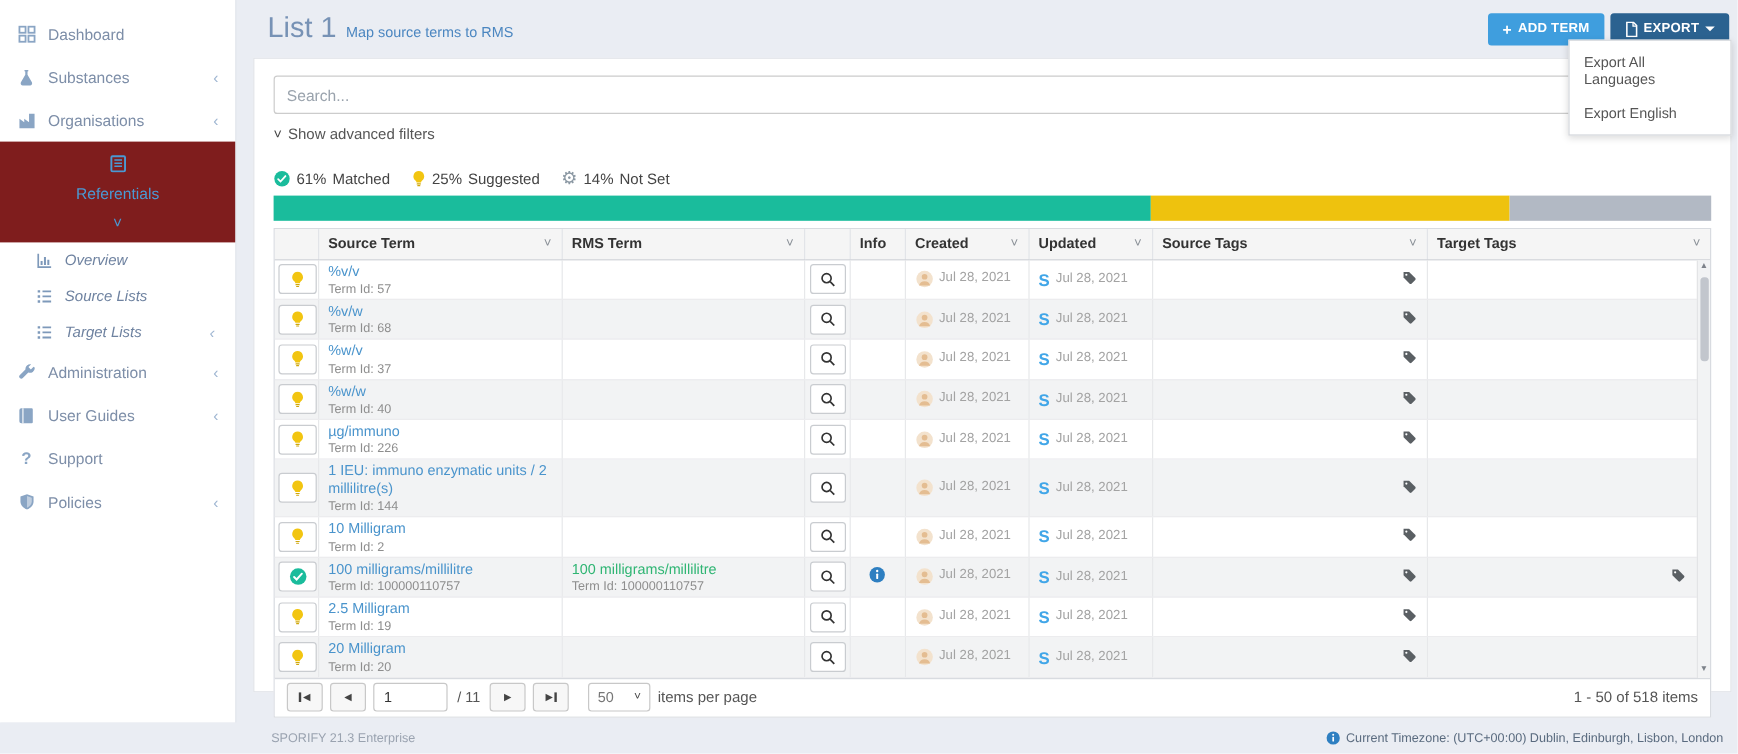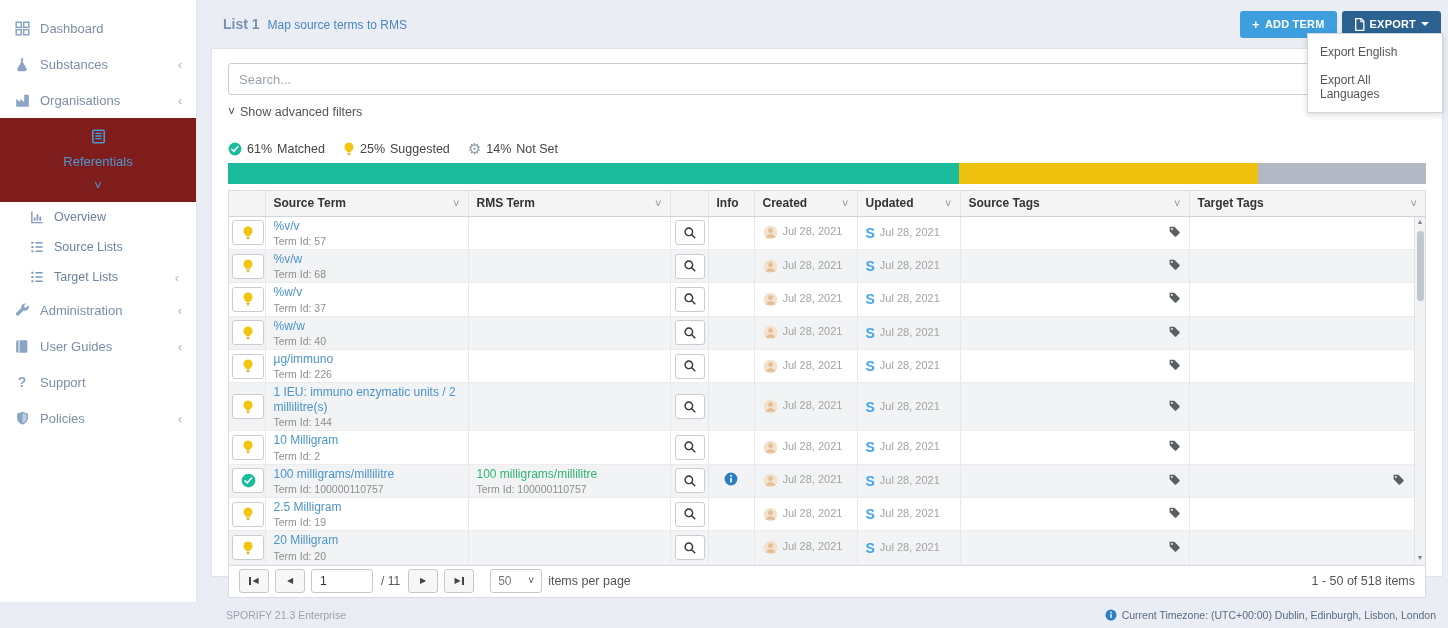--- a/index.html
+++ b/index.html
@@ -10,27 +10,27 @@
 
   
   .sidebar { width:196px; background:#fff; box-shadow:1px 0 0 #e2e5eb; padding-top:10px; flex:none; }
   .sb-item { display:flex; align-items:center; gap:10px; padding:10px 14px; color:#7d8ea8; font-size:13px; cursor:pointer; }
   .sb-item .sb-ico { width:16px; height:16px; color:#8aa5c4; flex:none; display:flex; align-items:center; justify-content:center; }
   .sb-item .sb-label { flex:1; }
   .sb-item.active { background:#7f1d1d; color:#4a99d3;flex-direction:column; }
   .sb-item.active .sb-ico { color:#4a99d3; }
   .sb-chev { color:#9fb6d2; font-size:13px; line-height:1; }
   .sb-item.active .sb-chev { color:#4a99d3; }
-  .sb-sub .sb-item { padding:8px 17px 8px 30px; font-size:12.5px; color:#6e82a0; }
+  .sb-sub .sb-item { padding:8px 17px 8px 30px; font-size:12.5px; color:#6e82a0;font-style:italic; }
   .sb-sub .sb-ico { width:14px; height:14px; color:#7e99ba; }
 
   
   .content { flex:1; position:relative; padding:0 5px 0 15px; }
   .topbar { height:48px; display:flex; align-items:center; justify-content:space-between; padding:0 2px 0 12px; }
-  .page-title { font-size:14px; color:#7792b5; font-weight:700;text-align:center; }
+  .page-title { font-size:24px; color:#7792b5; font-weight:400;text-align:center; }
   .page-subtitle { font-size:12px; color:#4b86c0; margin-left:8px; }
   .actions { display:flex; gap:5px; }
   .btn { border:none; border-radius:3px; color:#fff; font-size:11px; font-weight:bold; padding:6px 12px; cursor:pointer; display:flex; align-items:center; gap:5px; font-family:inherit; letter-spacing:.2px; }
   .btn-add { background:#3f9ede; }
   .btn-export { background:#2b6290;padding-left:12px; }
   .plus-ico { font-size:13px; font-weight:bold; }
   .caret-down { width:0; height:0; border-left:4px solid transparent; border-right:4px solid transparent; border-top:4px solid #fff; display:inline-block; }
 
   .export-menu { position:absolute; top:33px; right:5px; width:136px; background:#fff; border:1px solid #d3d6db; box-shadow:0 2px 6px rgba(0,0,0,.15); z-index:60; padding:4px 0; }
   .export-menu .mi { padding:7px 12px; font-size:12px; color:#555; cursor:pointer; }
@@ -223,22 +223,22 @@
                 <path d="M12.5 1v6h5.5" fill="none" stroke="#fff" stroke-width="2"></path>
               </svg>
           </span>
           <span>EXPORT</span>
           <span class="caret-down"></span>
         </button>
       </div>
     </div>
 
     <div class="export-menu" id="export-menu">
+        <div class="mi">Export All Languages</div>
         <div class="mi">Export English</div>
-        <div class="mi">Export All Languages</div>
       </div>
 
     <div class="card">
 
       <input class="search-input" placeholder="Search..." style="">
 
       <div class="adv-filters">
         <span class="chev-glyph">˅</span>
         <span>Show advanced filters</span>
       </div>

